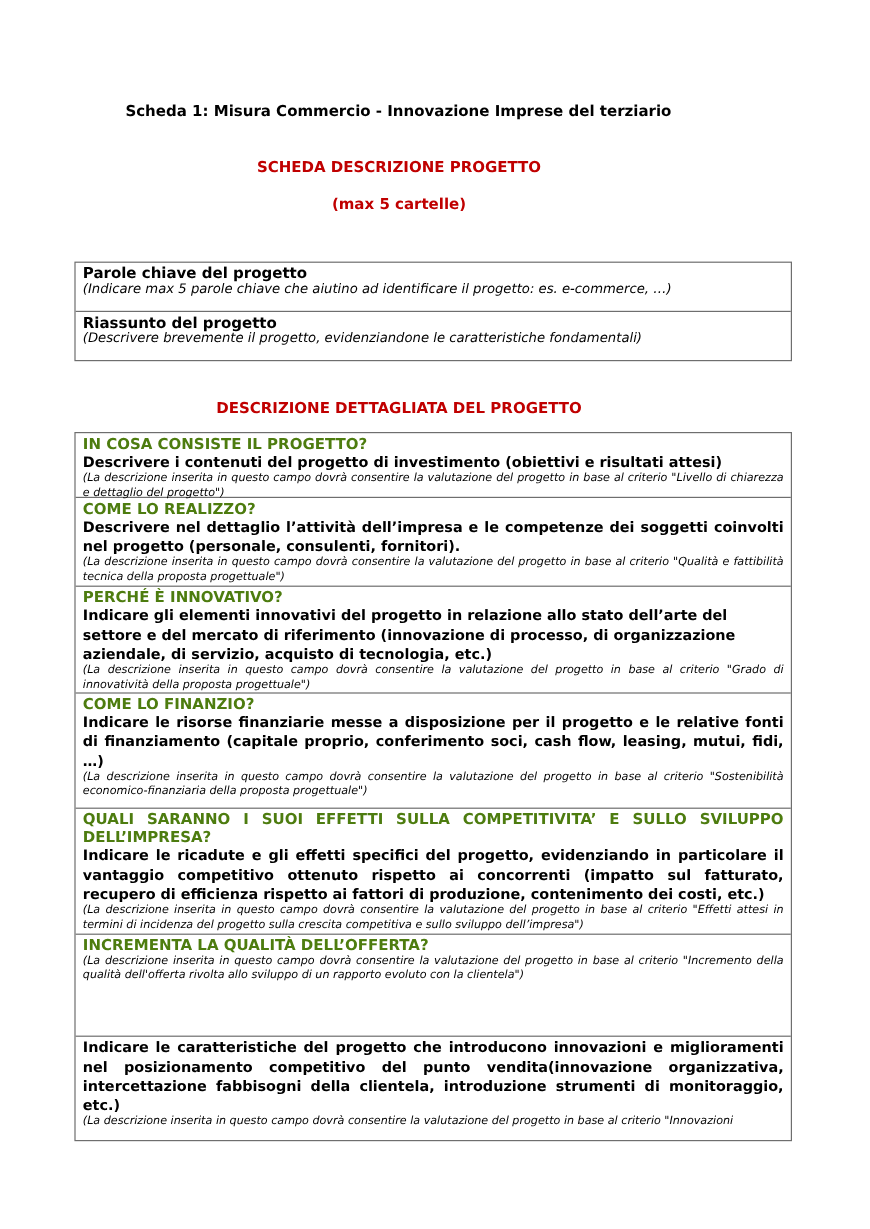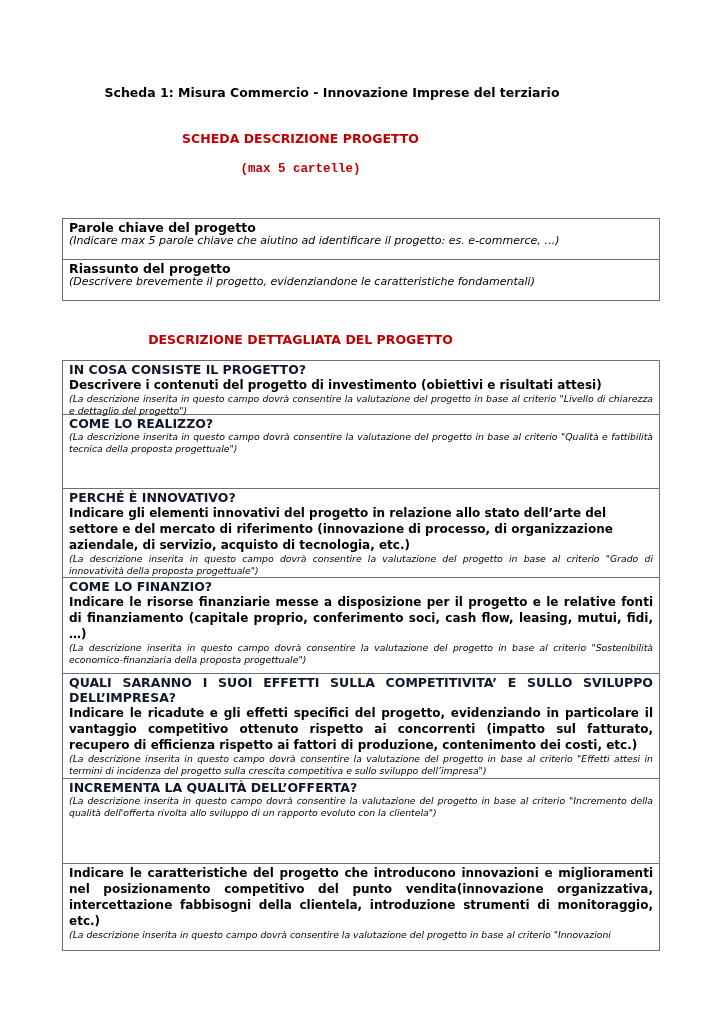--- a/index.html
+++ b/index.html
@@ -1,36 +1,36 @@
 <!DOCTYPE html>
 <html><head>
 <meta charset="utf-8">
 <style>
   html, body { margin: 0; padding: 0; background: #ffffff; }
   body { width: 725px; height: 1024px; position: relative; overflow: hidden;
          font-family: "DejaVu Sans", sans-serif; color: #000; }
   .title-main { position: absolute; left: 0; width: 664px; top: 85px; text-align: center;
                 font-weight: bold; font-size: 12.5px; }
   .title-red { position: absolute; left: 0; width: 601px; text-align: center;
-               font-weight: bold; font-size: 12.5px; color: #c00000; }
+               font-weight: bold; font-size: 12.5px; color: #c00000; padding-left: 32px; }
   .tbl { position: absolute; left: 62px; width: 596px; border: 1px solid #6e6e6e; }
   .row { border-bottom: 1px solid #6e6e6e; padding: 1px 6px 2px 6px; }
   .row:last-child { border-bottom: none; }
   .kw-head { font-weight: bold; font-size: 12.5px; line-height: 15px; }
   .kw-note { font-style: italic; font-size: 11px; line-height: 12px; }
-  .q-head { font-weight: bold; font-size: 12.5px; line-height: 15px; color: #0f172a; }
+  .q-head { font-weight: bold; font-size: 12.5px; line-height: 15px; color: #4d7c0f; }
   .q-body { font-weight: bold; font-size: 12px; line-height: 16px; text-align: justify; }
   .q-note { font-style: italic; font-size: 9.3px; line-height: 12px; text-align: justify; }
 </style>
 </head>
 <body>
 
 <div class="title-main">Scheda 1: Misura Commercio - Innovazione Imprese del terziario</div>
 <div class="title-red" style="top:131px;">SCHEDA DESCRIZIONE PROGETTO</div>
-<div class="title-red" style="top:162px;font-family:Liberation Mono, monospace;">(max 5 cartelle)</div>
+<div class="title-red" style="top:162px;">(max 5 cartelle)</div>
 
 <div class="tbl" style="top:218px;">
   <div class="row" style="height:37px;">
     <div class="kw-head">Parole chiave del progetto</div>
     <div class="kw-note">(Indicare max 5 parole chiave che aiutino ad identificare il progetto: es. e-commerce, …)</div>
   </div>
   <div class="row" style="height:37px;">
     <div class="kw-head">Riassunto del progetto</div>
     <div class="kw-note">(Descrivere brevemente il progetto, evidenziandone le caratteristiche fondamentali)</div>
   </div>
@@ -39,20 +39,21 @@
 <div class="title-red" style="top:332px;">DESCRIZIONE DETTAGLIATA DEL PROGETTO</div>
 
 <div class="tbl" style="top:360px;">
   <div class="row" style="height:50px;">
     <div class="q-head">IN COSA CONSISTE IL PROGETTO?</div>
     <div class="q-body">Descrivere i contenuti del progetto di investimento (obiettivi e risultati attesi)</div>
     <div class="q-note">(La descrizione inserita in questo campo dovrà consentire la valutazione del progetto in base al criterio "Livello di chiarezza e dettaglio del progetto")</div>
   </div>
   <div class="row" style="height:70px;">
     <div class="q-head">COME LO REALIZZO?</div>
+    <div class="q-body">Descrivere nel dettaglio l’attività dell’impresa e le competenze dei soggetti coinvolti nel progetto (personale, consulenti, fornitori).</div>
     <div class="q-note">(La descrizione inserita in questo campo dovrà consentire la valutazione del progetto in base al criterio "Qualità e fattibilità tecnica della proposta progettuale")</div>
   </div>
   <div class="row" style="height:85px;">
     <div class="q-head">PERCHÉ È INNOVATIVO?</div>
     <div class="q-body" style="text-align:left;">Indicare gli elementi innovativi del progetto in relazione allo stato dell’arte del settore e del mercato di riferimento (innovazione di processo, di organizzazione aziendale, di servizio, acquisto di tecnologia, etc.)</div>
     <div class="q-note">(La descrizione inserita in questo campo dovrà consentire la valutazione del progetto in base al criterio "Grado di innovatività della proposta progettuale")</div>
   </div>
   <div class="row" style="height:92px;">
     <div class="q-head">COME LO FINANZIO?</div>
     <div class="q-body">Indicare le risorse finanziarie messe a disposizione per il progetto e le relative fonti di finanziamento (capitale proprio, conferimento soci, cash flow, leasing, mutui, fidi, …)</div>

